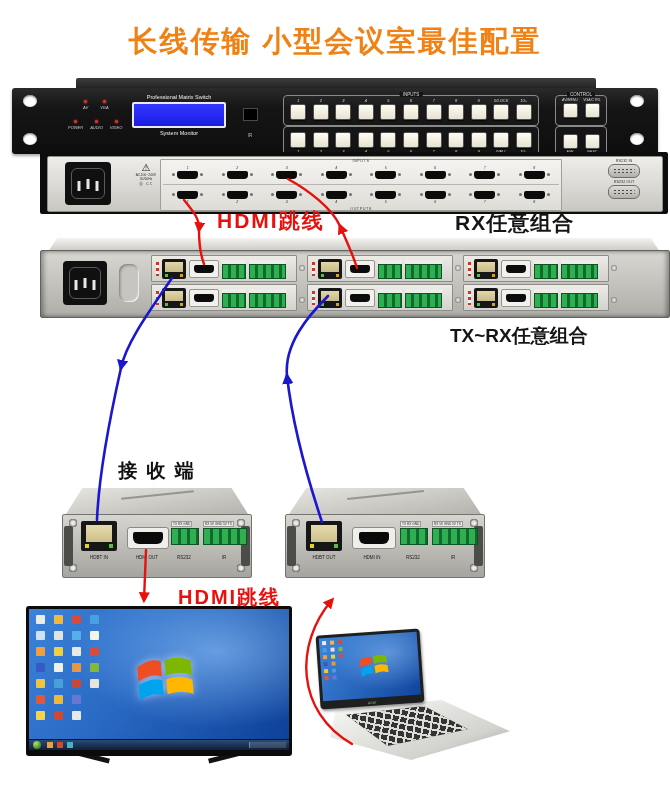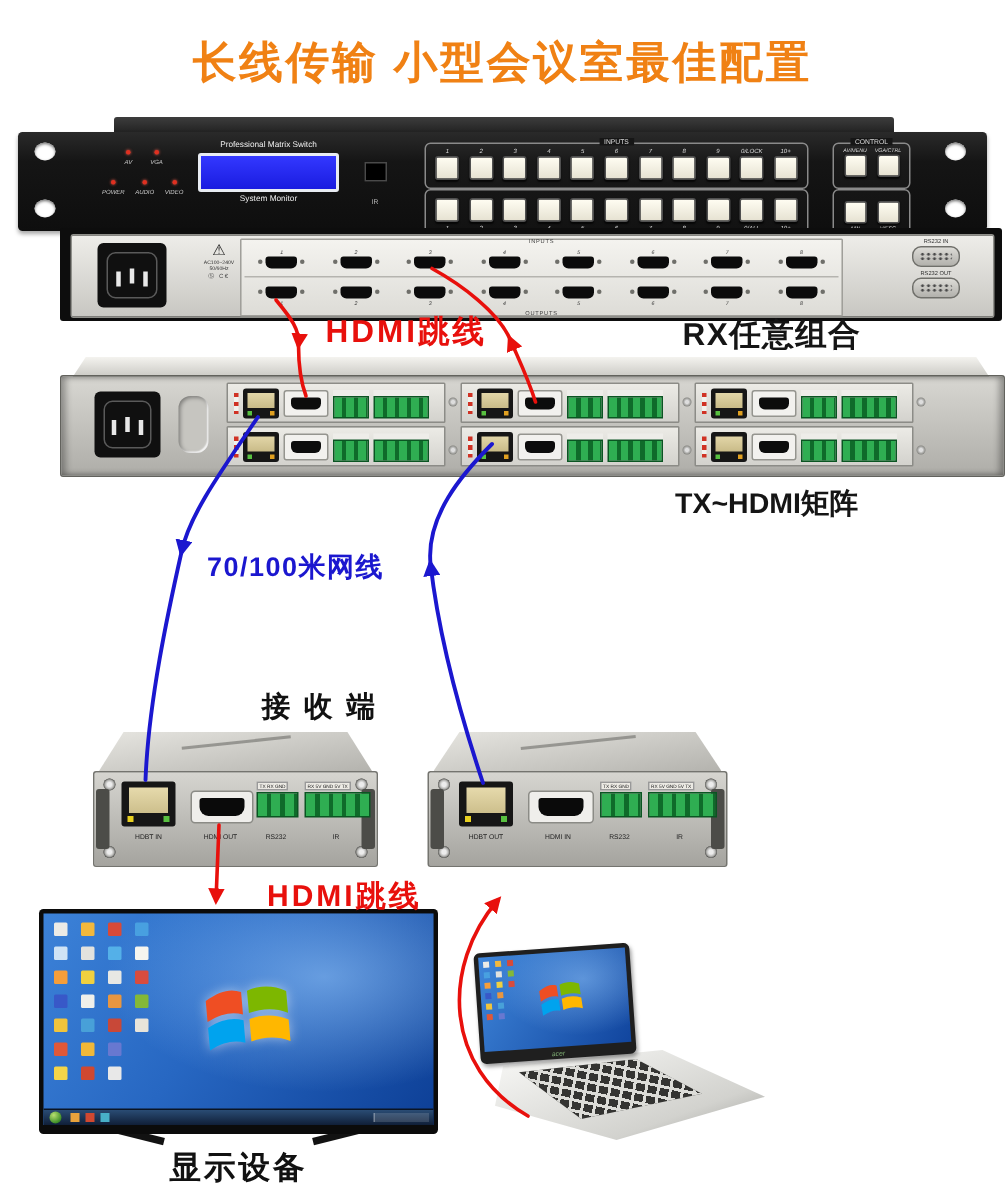--- a/index.html
+++ b/index.html
@@ -593,24 +593,23 @@
               <i class="ctb ctb5"></i>
             </div>
         </div>
         <div class="rail"></div>
       </div>
     </div>
   </div>
 
   <div class="ann ann-red-top">HDMI跳线</div>
   <div class="ann ann-matrix">RX任意组合</div>
-  <div class="ann ann-combo">TX~HDMI矩阵</div>
-  <div class="ann ann-cat">70/100米网线</div>
+  <div class="ann ann-combo">TX~RX任意组合</div>
   <div class="ann ann-red-bottom">HDMI跳线</div>
-  <div class="ecap" style="left:62px;width:190px;top:458px;text-align:right;">接 收 端</div>
+  <div class="ecap" style="left:62px;width:190px;top:458px;">接 收 端</div>
 
   <div class="extbox ext-rx">
     <div class="elid"></div>
     <div class="eface">
       <span class="escr" style="left:6px;top:4px;"></span>
       <span class="escr" style="left:6px;top:49px;"></span>
       <span class="escr" style="right:6px;top:4px;"></span>
       <span class="escr" style="right:6px;top:49px;"></span>
       <span class="estrip" style="left:1px;"></span>
       <span class="estrip" style="right:1px;"></span>
@@ -663,21 +662,20 @@
             <use href="#winflag"></use>
           </svg>
         <div class="taskbar">
           <span class="tstart"></span>
           <span class="ticons"></span>
           <span class="ttray"></span>
         </div>
       </div>
     </div>
   </div>
-  <div class="cap" style="left:26px;width:266px;top:764px;">显示设备</div>
 
   <div class="laptop">
     <div class="lbase"></div>
     <div class="lkbd"></div>
     <div class="lscreen">
       <div class="ldesk">
         <span class="licons"></span>
         <svg class="lwin" viewBox="0 0 60 52">
             <use href="#winflag"></use>
           </svg>

